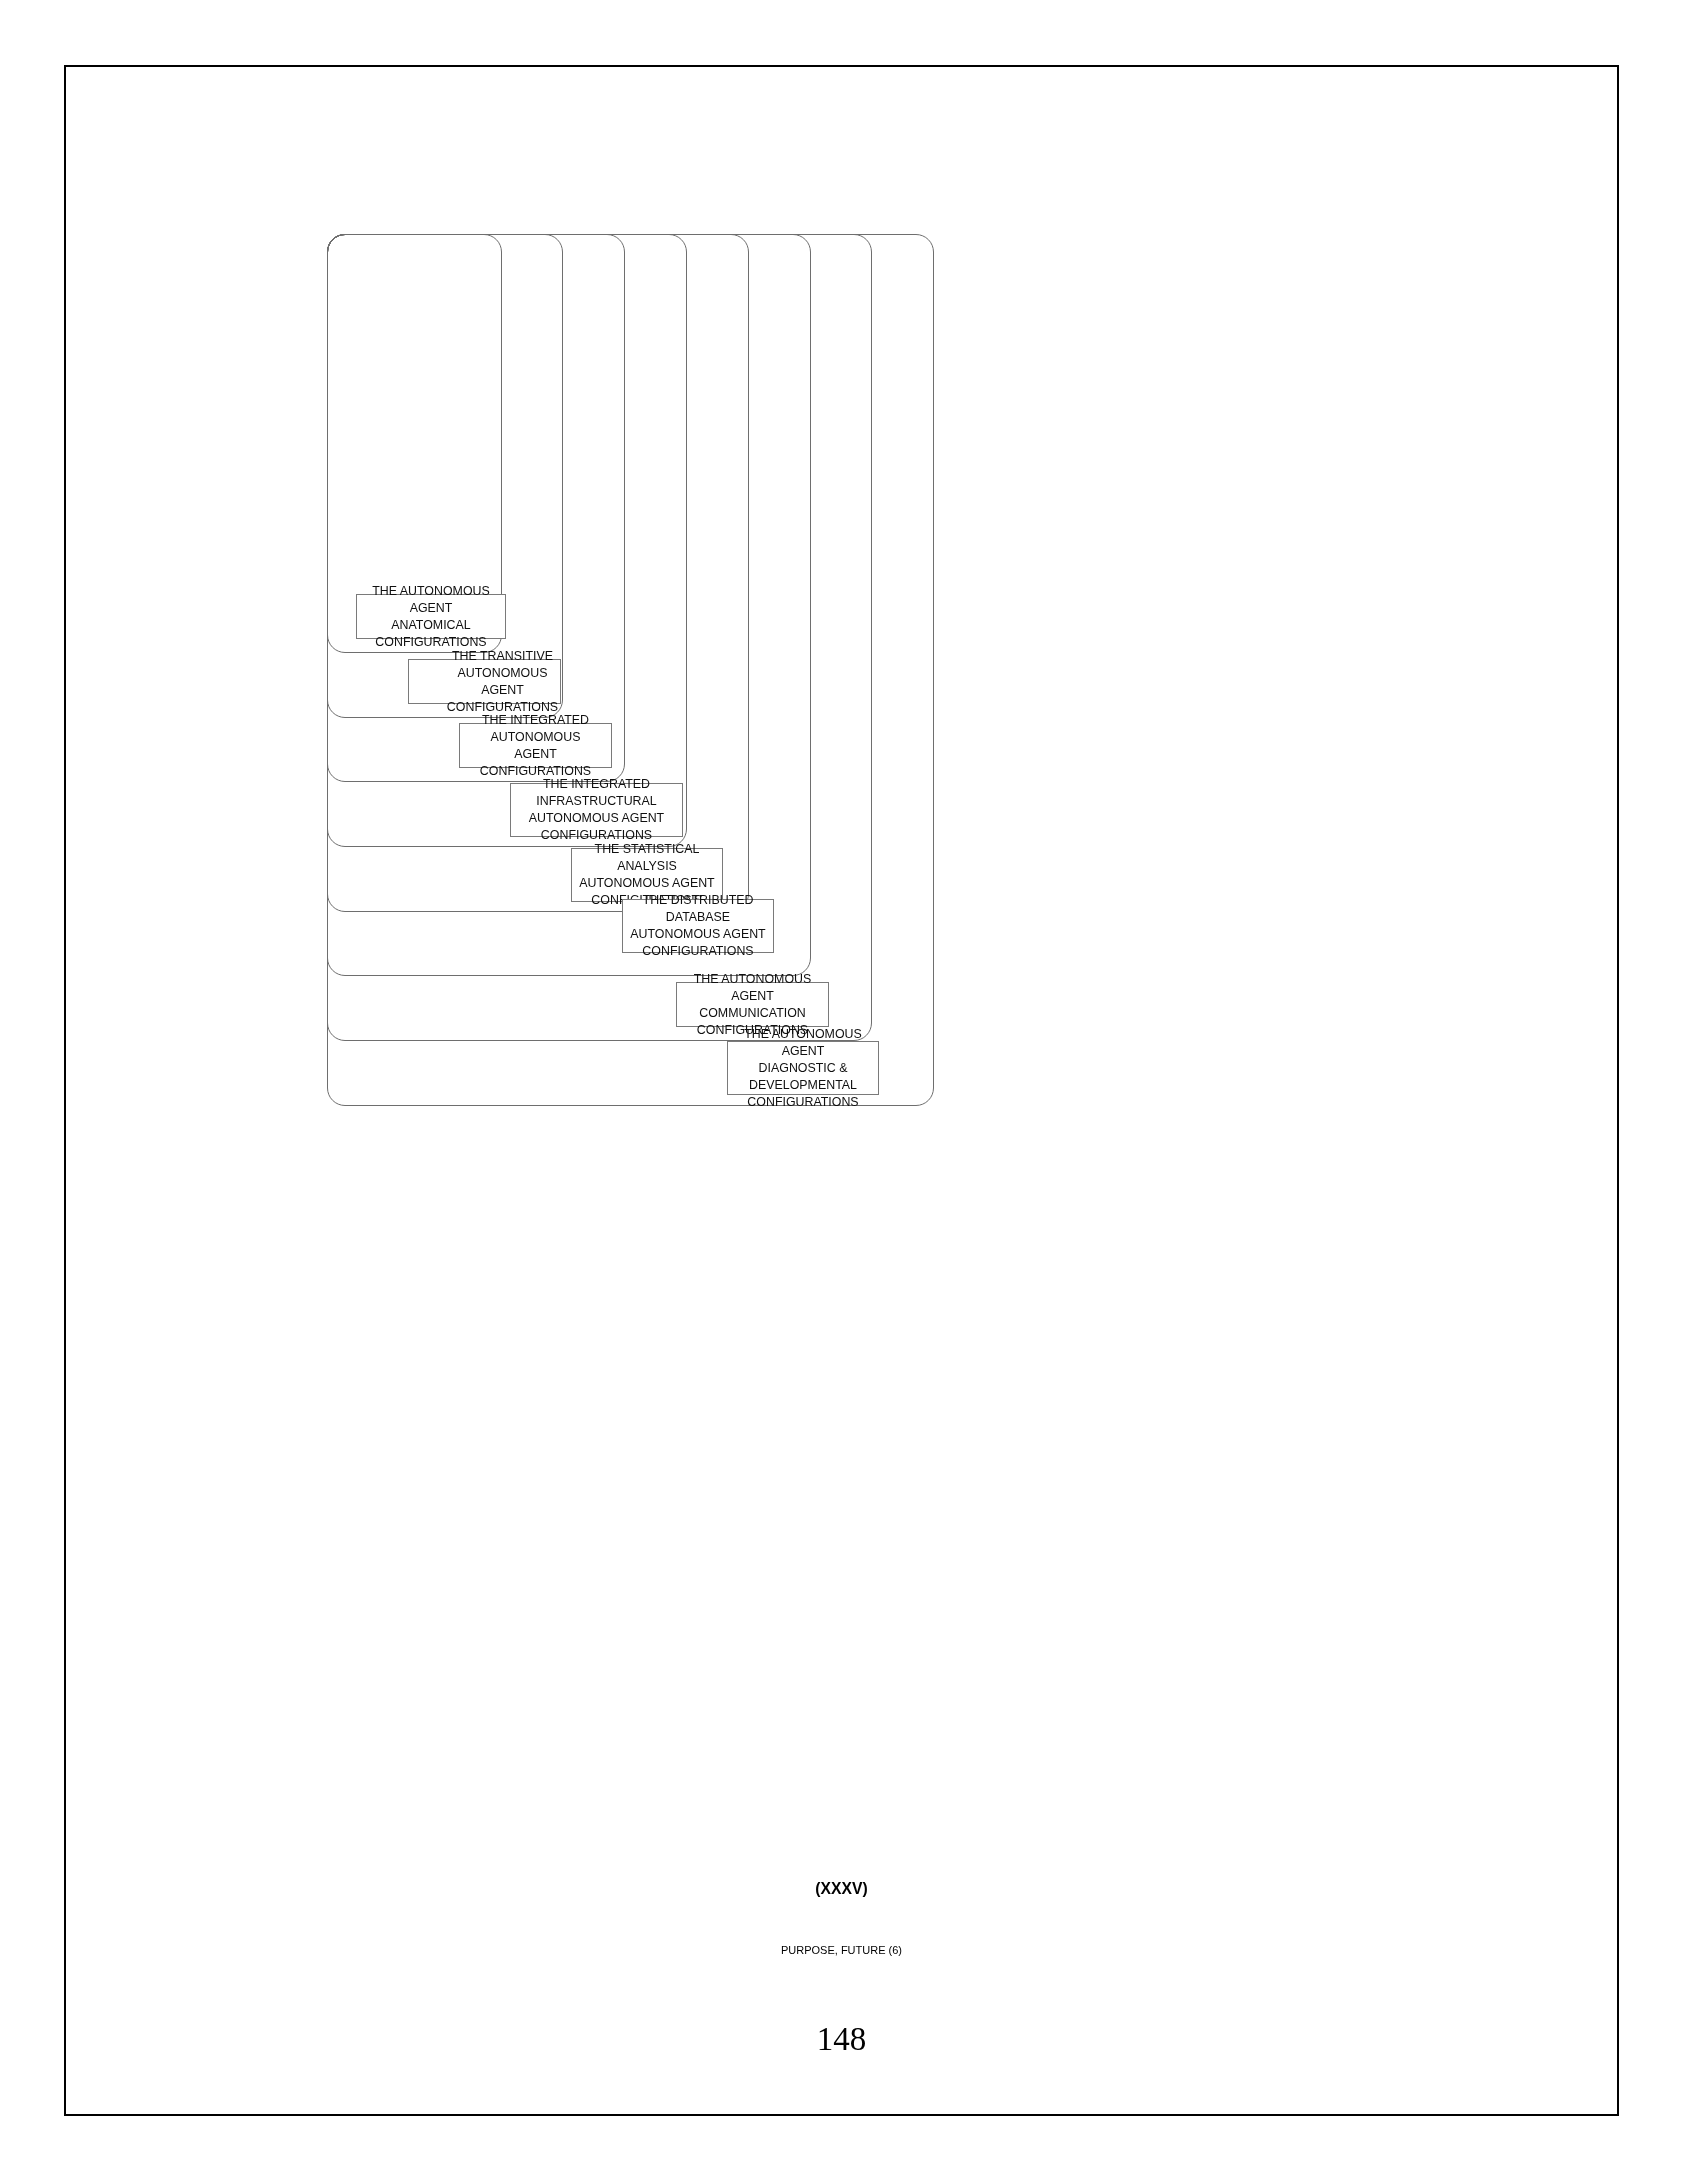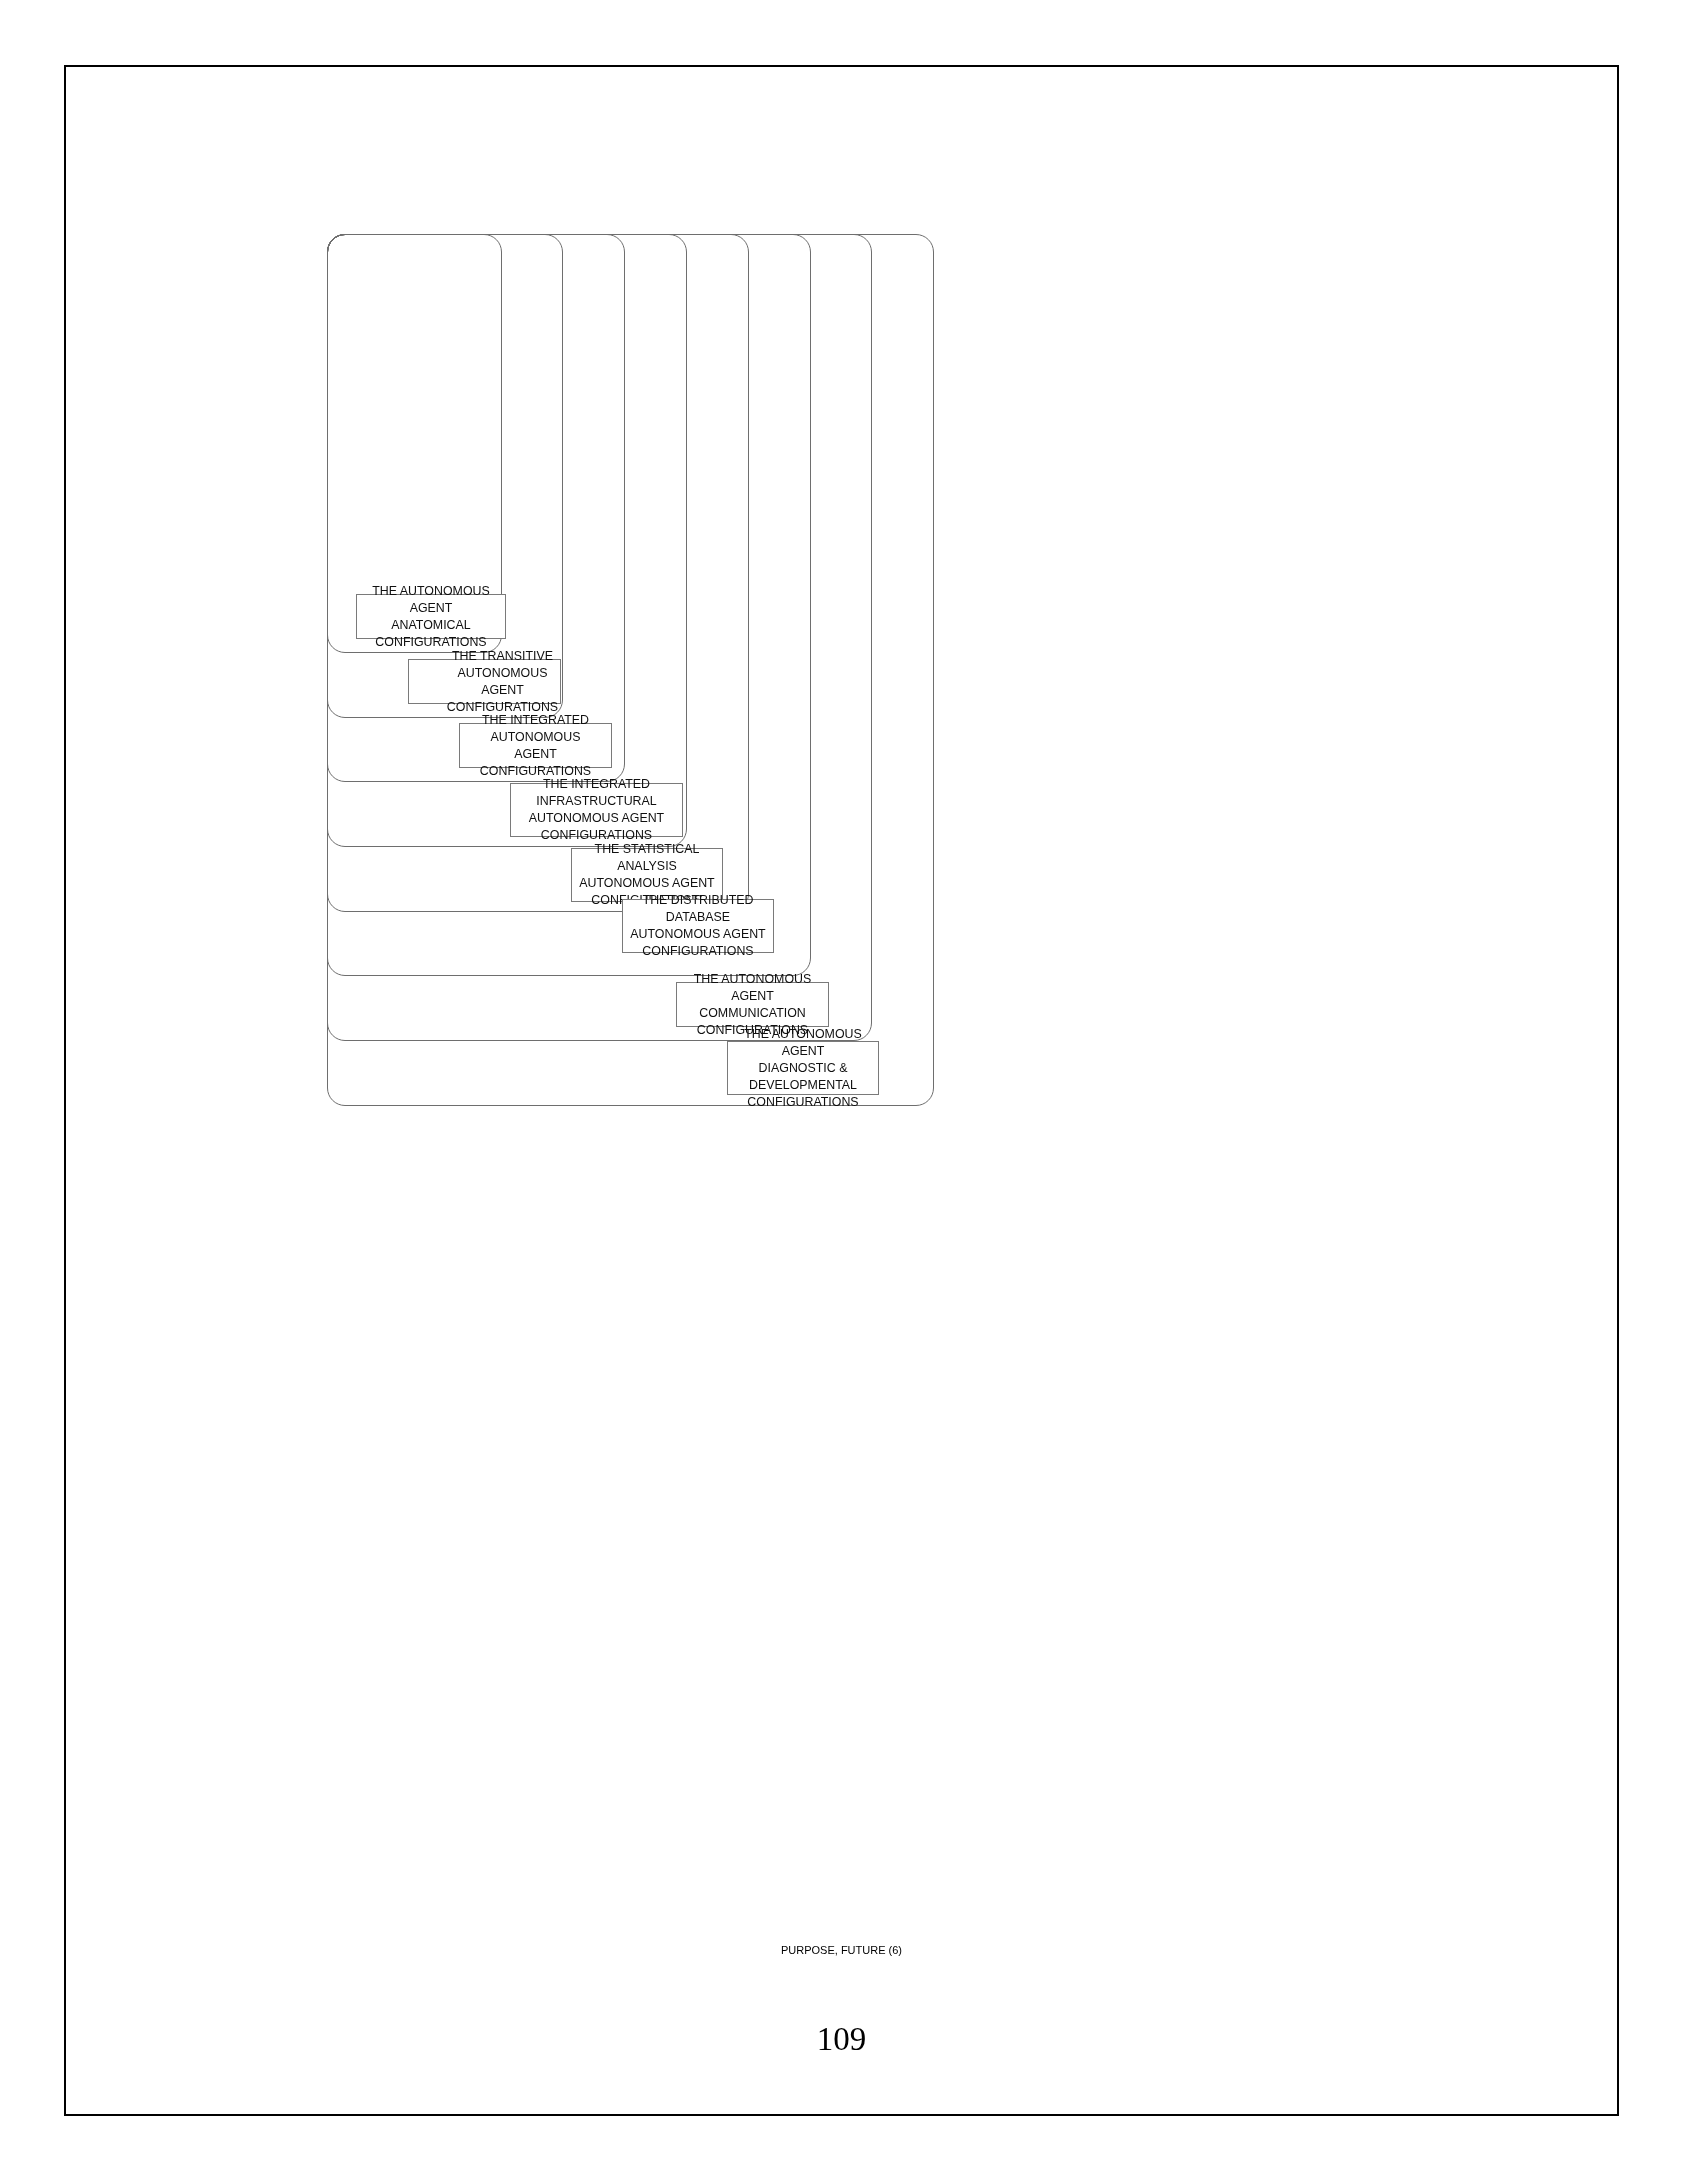--- a/index.html
+++ b/index.html
@@ -180,20 +180,21 @@
 
     <div class="label-box" style="left:661px; top:974px; width:152px; height:54px;">
       <span class="lb-text">THE AUTONOMOUS AGENT
 DIAGNOSTIC &amp; DEVELOPMENTAL
 CONFIGURATIONS</span>
     </div>
 
   </div>
 
   <div id="figure-caption">
+    <span class="cl">(XXXV)</span>
   </div>
 
   <div id="figure-subcaption">PURPOSE, FUTURE (6)</div>
 
-  <div id="page-number">109</div>
+  <div id="page-number">148</div>
 
 </div>
 
 
 </body></html>

